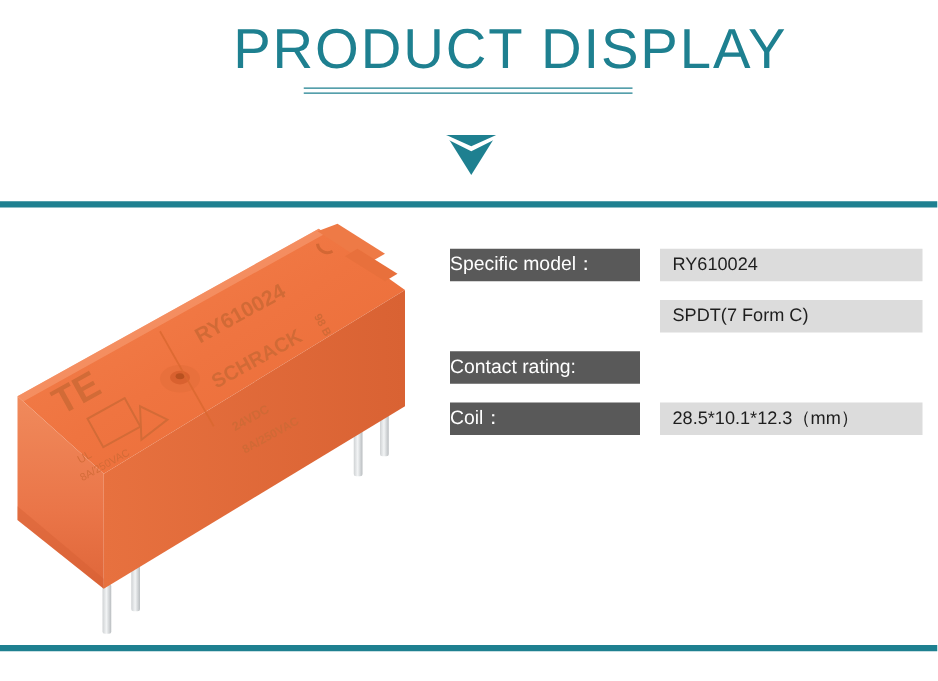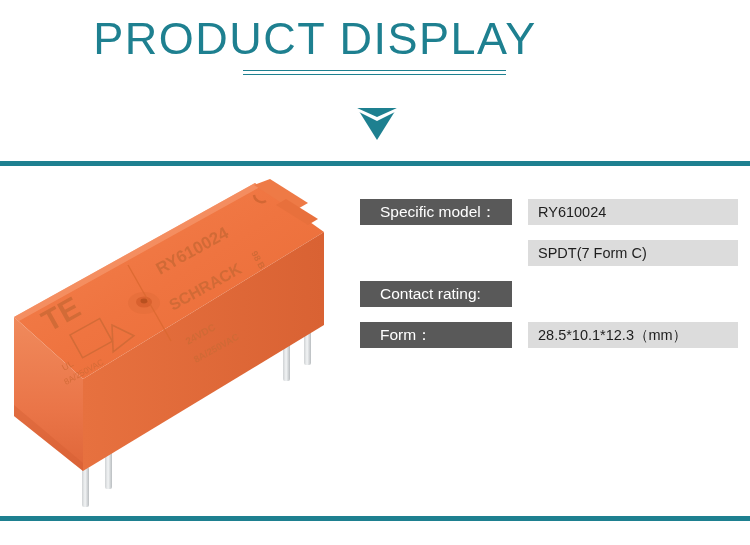--- a/index.html
+++ b/index.html
@@ -19,21 +19,21 @@
   #header {
     position: absolute;
     left: 0; top: 0;
     width: 750px;
     height: 162px;
   }
   #page-title {
     position: absolute;
     left: 0; top: 12px;
     width: 630px;
-    text-align: center;
+    text-align: right;
     font-size: 45px;
     letter-spacing: 1.5px;
     color: #1e8090;
     font-weight: 400;
     line-height: 54px;
     white-space: nowrap;
   }
   #title-underline {
     position: absolute;
     left: 243px;
@@ -105,21 +105,21 @@
   .spec-label {
     position: absolute;
     left: 0;
     top: 0;
     width: 152px;
     height: 26px;
     background: #595959;
     color: #ffffff;
     font-size: 15.5px;
     line-height: 26px;
-    padding-left: 20px;
+    padding-left: 0;
     box-sizing: border-box;
     white-space: nowrap;
     overflow: hidden;
   }
   .spec-value {
     position: absolute;
     left: 168px;
     top: 0;
     width: 210px;
     height: 26px;
@@ -243,20 +243,20 @@
   <div class="spec-row">
     <div class="spec-value">SPDT(7 Form C)</div>
   </div>
 
   <div class="spec-row">
     <div class="spec-label">Contact rating:</div>
   </div>
 
 
   <div class="spec-row">
-    <div class="spec-label">Form：</div>
+    <div class="spec-label">Coil：</div>
     <div class="spec-value">28.5*10.1*12.3（mm）</div>
   </div>
 
 
 </div>
 
 <div id="footer-divider"></div>
 
 </body></html>

